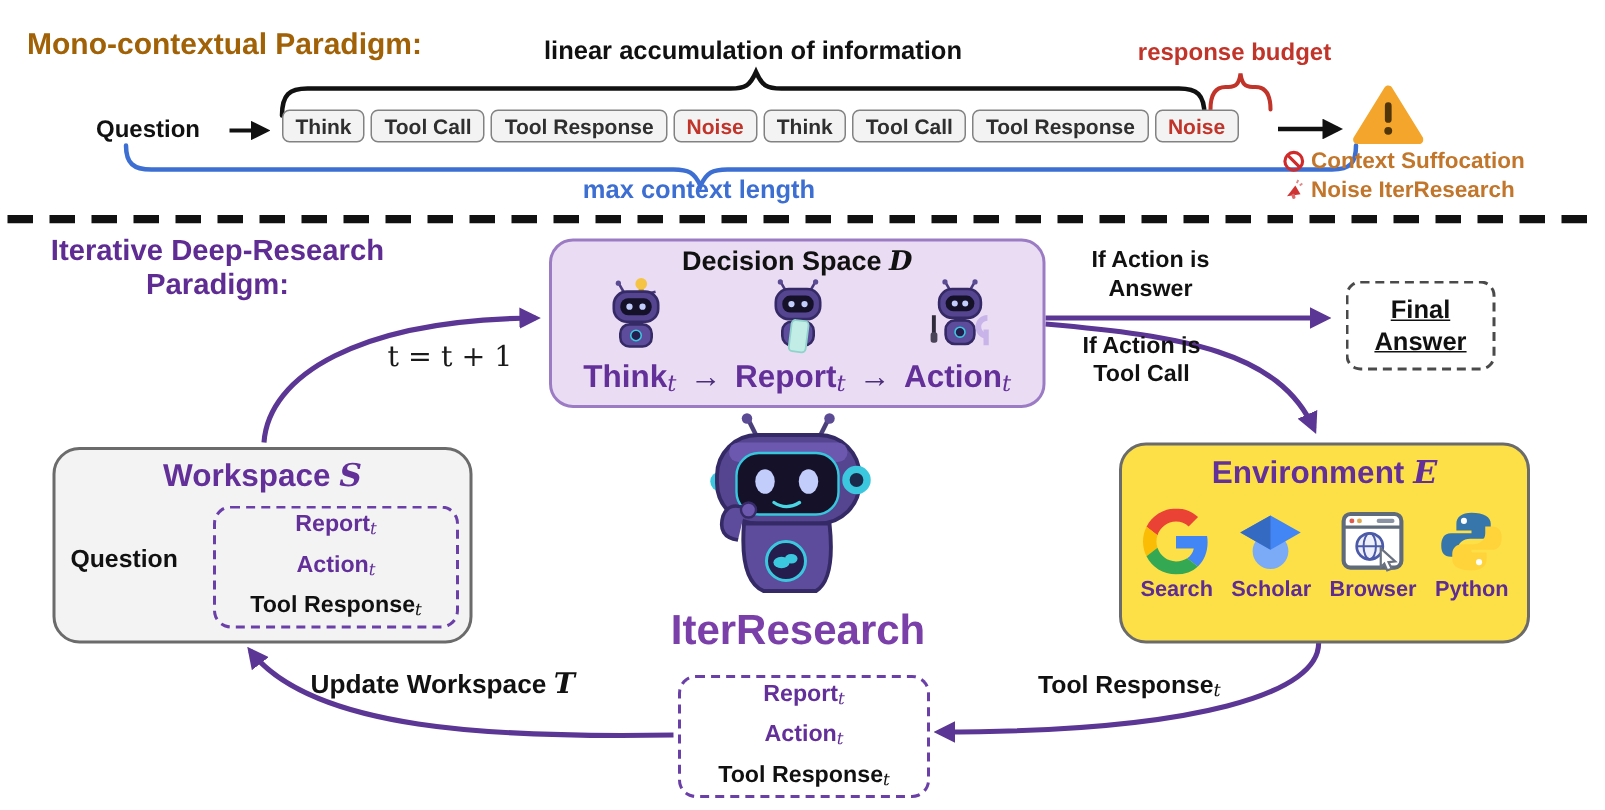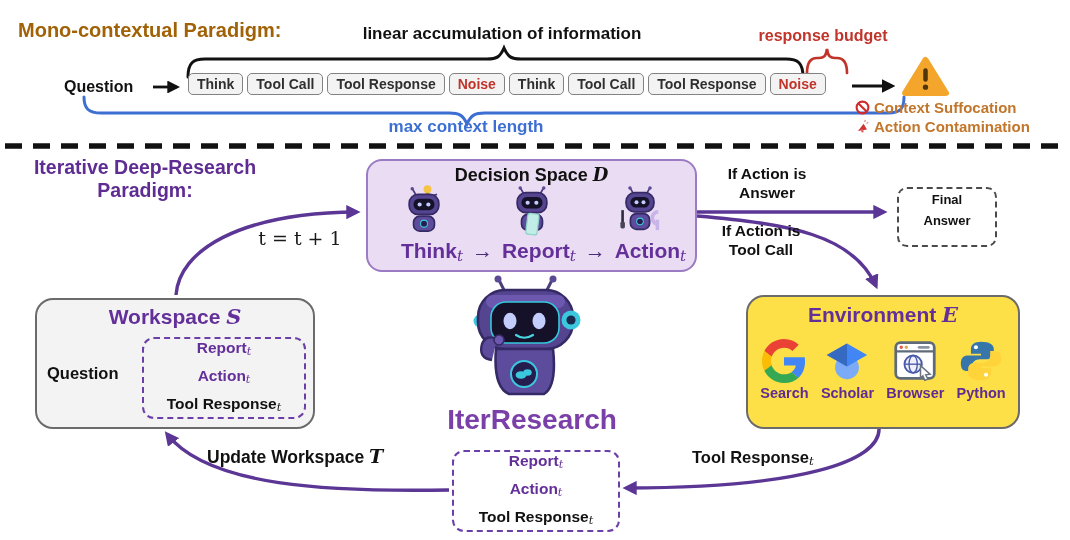--- a/index.html
+++ b/index.html
@@ -26,26 +26,26 @@
   .seq-box.noise{color:#c1342a;}
   .maxctx{left:366px;top:117px;width:200px;font-size:17px;color:#3d6fd3;}
   .warn-lines{left:855px;top:98px;font-size:15px;color:#c2762b;line-height:19px;white-space:nowrap;}
   .warn-line{display:flex;align-items:center;gap:4px;font-weight:bold;}
   
   .iter-title{left:20px;top:156px;width:250px;font-size:19.5px;color:#5e2c92;line-height:23px;}
   .titer{left:240px;top:227px;width:120px;font-size:19px;color:#1a1a1a;}
   .decision-box{left:366px;top:159px;width:327px;height:109px;background:#eadcf2;border:2.5px solid #9b7cc4;border-radius:16px;}
   .decision-title{left:0;top:3px;width:100%;font-size:18px;color:#111;}
   .robots-row{left:0;top:23px;width:100%;display:flex;justify-content:center;gap:50px;}
-  .steps-row{left:0;bottom:5px;width:100%;display:flex;justify-content:center;align-items:baseline;gap:9px;font-size:21px;color:#63309a;font-weight:bold;margin-left:12px;}
+  .steps-row{left:0;bottom:5px;width:100%;display:flex;justify-content:center;align-items:baseline;gap:9px;font-size:21px;color:#63309a;font-weight:bold;}
   .steps-row .arr{color:#4a2d7a;font-weight:bold;}
   .branch-answer{left:706px;top:164px;width:122px;font-size:15.5px;color:#111;line-height:19px;}
   .branch-tool{left:700px;top:221px;width:122px;font-size:15.5px;color:#111;line-height:19px;}
   .final-box{left:897px;top:187px;width:96px;height:56px;background:#fff;border:2.5px dashed #4a4a4a;border-radius:10px;
-    display:flex;flex-direction:column;font-size:13px;color:#111;line-height:21px;}
+    display:flex;flex-direction:column;justify-content:center;font-size:17px;color:#111;line-height:21px;text-decoration:underline;}
   .ws-box{left:35px;top:298px;width:276px;height:127px;background:#f4f3f4;border:2.5px solid #6b6b6b;border-radius:18px;}
   .ws-title{left:0;top:4px;width:100%;font-size:21px;color:#63309a;}
   .ws-question{left:10px;top:64px;font-size:16.5px;color:#111;}
   .state-box{border:2.5px dashed #6b3fa8;border-radius:12px;display:flex;flex-direction:column;justify-content:center;}
   .ws-state{left:105px;top:37px;width:160px;height:78px;}
   .state-line{text-align:center;font-size:15.5px;font-weight:bold;line-height:24px;white-space:nowrap;}
   .state-line.purple{color:#63309a;}
   .state-line.dark{color:#111;}
   .env-box{left:746px;top:295px;width:270px;height:130px;background:#fde047;border:2.5px solid #6b6b6b;border-radius:18px;}
   .env-title{left:0;top:5px;width:100%;font-size:21px;color:#63309a;}
@@ -125,21 +125,21 @@
     </div>
     <div class="warn-line">
       <svg width="15" height="15" viewBox="0 0 16 16">
         <g transform="rotate(-18 8 8)">
           <path d="M2,11 L10,5.5 L11.6,12.5 Z" fill="#cf3434"></path>
           <rect x="5.2" y="10.6" width="2.4" height="3.6" rx="1" fill="#e06a6a"></rect>
           <line x1="11.5" y1="4.2" x2="13.2" y2="2.4" stroke="#e08a8a" stroke-width="1.3"></line>
           <line x1="13" y1="6.4" x2="15.2" y2="5.6" stroke="#e08a8a" stroke-width="1.3"></line>
         </g>
       </svg>
-      <span>Action Contamination</span>
+      <span>Noise IterResearch</span>
     </div>
   </div>
 
   <div class="abs b ctr iter-title">
     <div>Iterative Deep-Research</div>
     <div>Paradigm:</div>
   </div>
 
   <div class="abs ctr math titer">t = t + 1</div>
 

